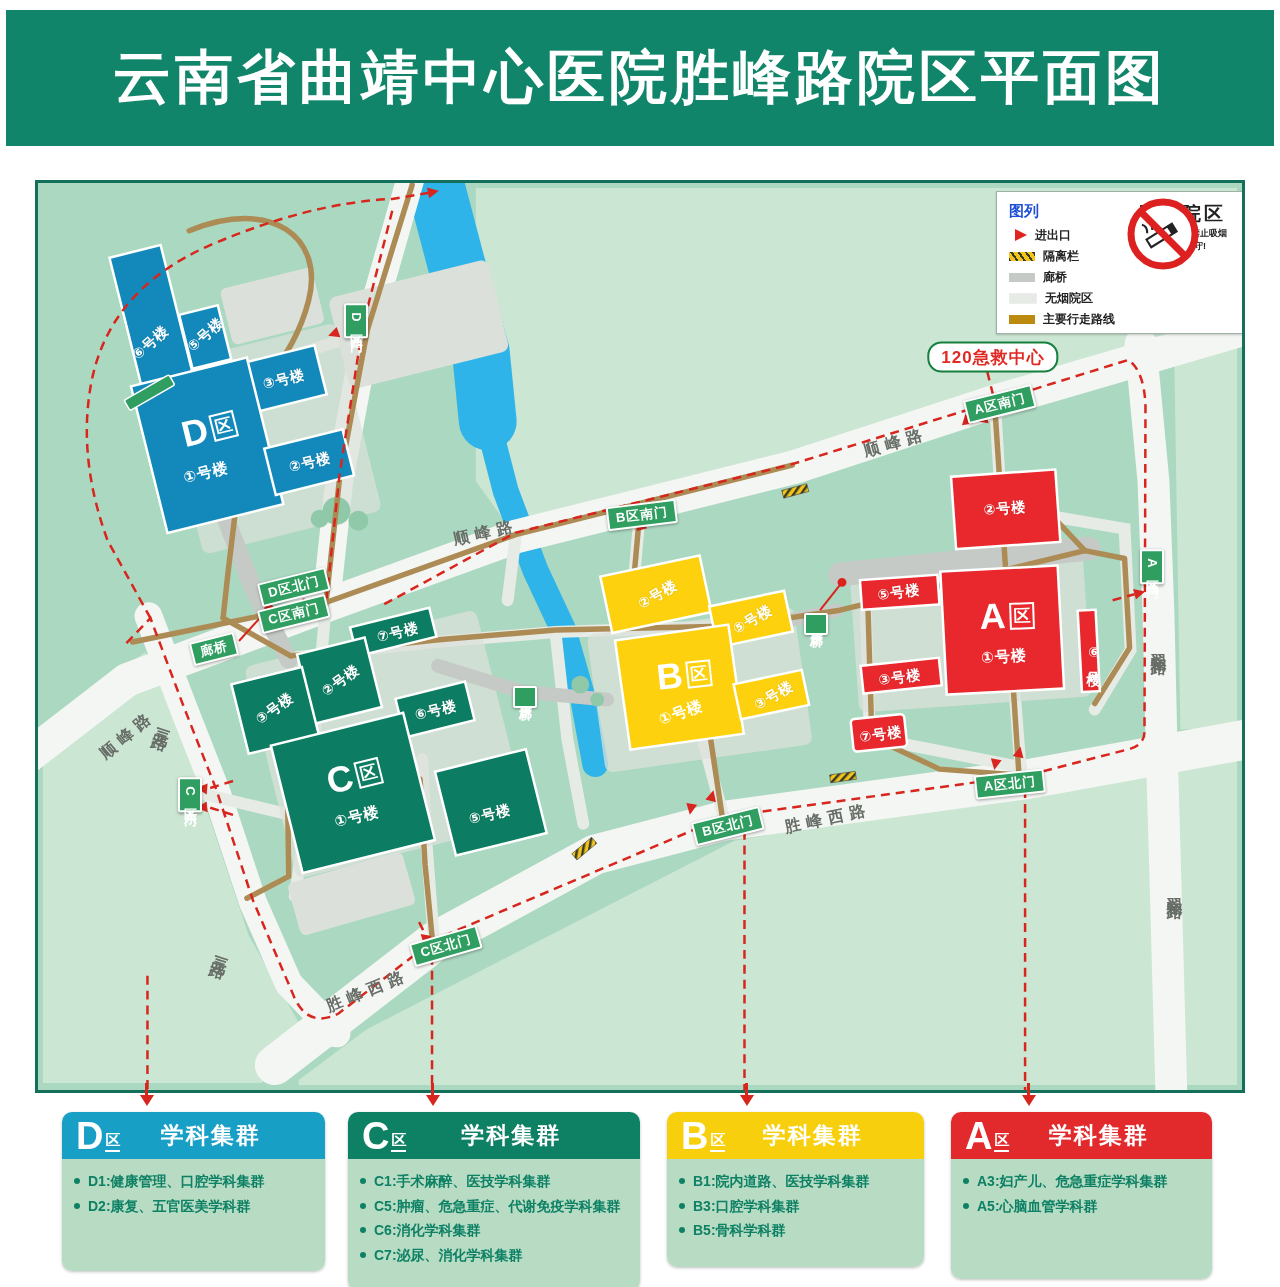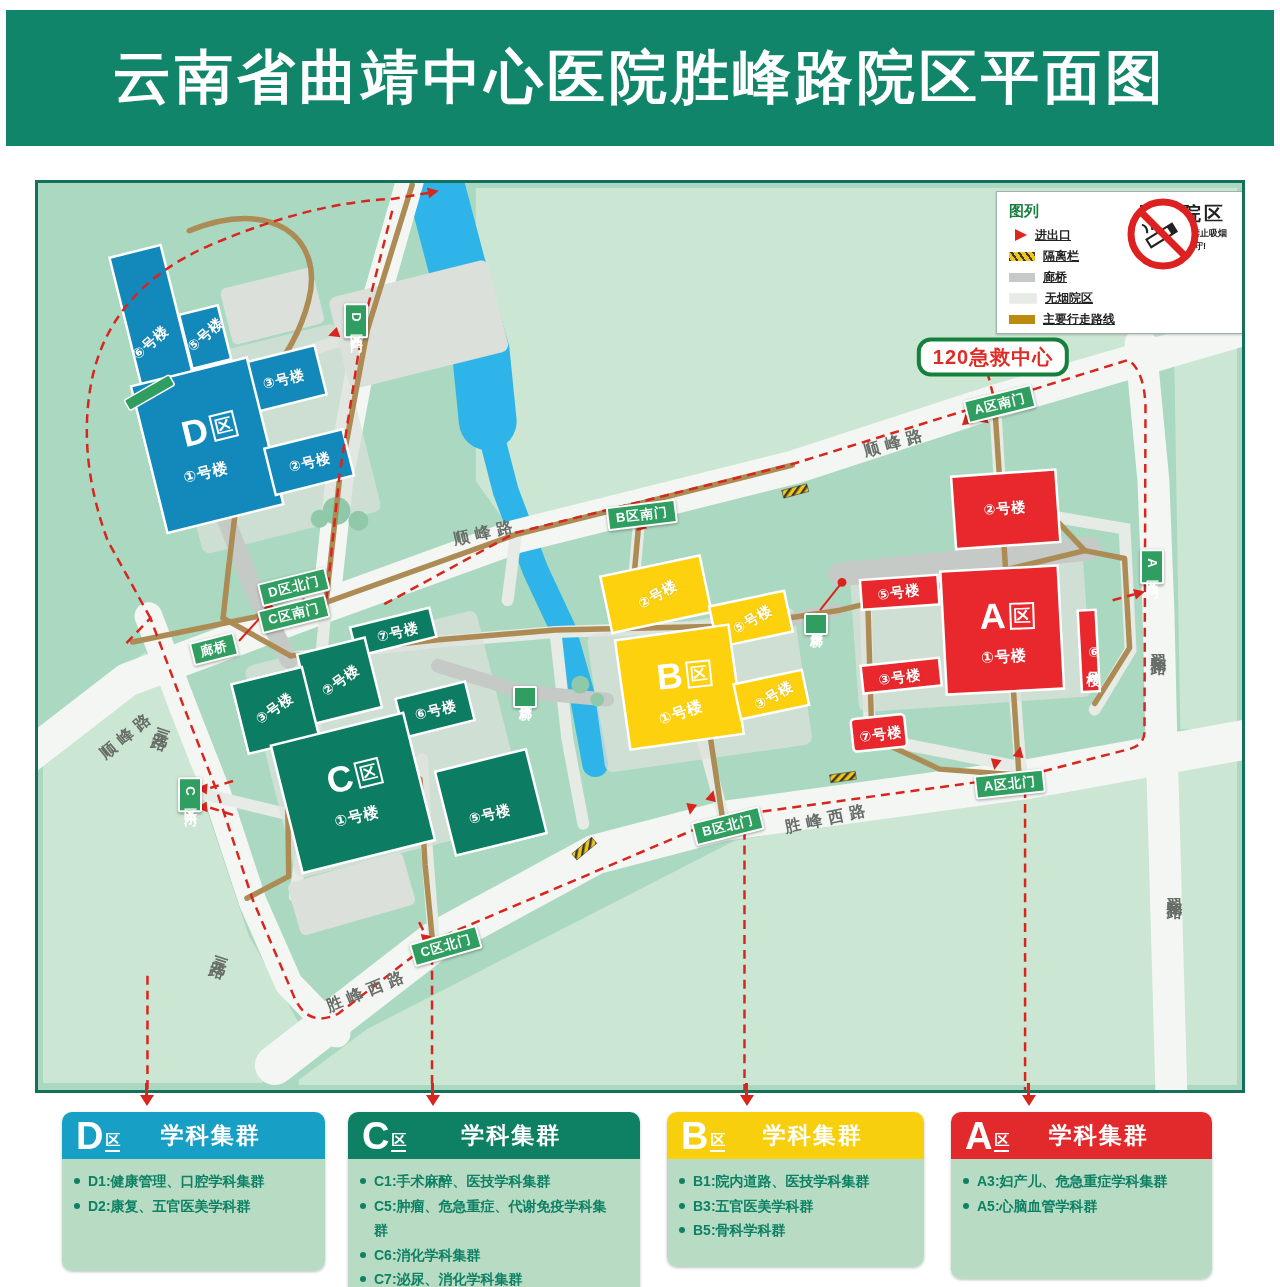--- a/index.html
+++ b/index.html
@@ -17,49 +17,49 @@
     padding:1px 7px;box-shadow:0 1px 3px rgba(0,0,0,.35);letter-spacing:1px;}
   .gate.vert{writing-mode:vertical-lr;padding:7px 1px;letter-spacing:2px;}
   .roadlbl{color:#676d67;font-size:16px;font-weight:bold;letter-spacing:6px;}
   .roadlbl.vert{writing-mode:vertical-lr;letter-spacing:3px;}
   .blabel{color:#fff;font-size:14px;font-weight:bold;letter-spacing:1px;text-shadow:0 0 2px rgba(0,0,0,.15);}
   .blabel.vert{writing-mode:vertical-lr;}
   .zone-big{color:#fff;display:flex;align-items:center;}
   .zone-big .zl{font-size:36px;font-weight:bold;line-height:1;}
   .zone-big .zk{font-size:17px;font-weight:bold;border:2px solid #fff;padding:0 2px;margin-left:4px;}
   .zsub{color:#fff;font-size:15px;font-weight:bold;letter-spacing:1px;}
-  .emg{background:#fff;border:4px solid #15803d;color:#e02a24;border-radius:14px;
-    font-size:20px;font-weight:bold;padding:2px 12px;letter-spacing:1px;}
+  .emg{background:#fff;border:2px solid #15803d;color:#e02a24;border-radius:14px;
+    font-size:17px;font-weight:bold;padding:2px 12px;letter-spacing:1px;}
   
   .mlegend{position:absolute;left:958px;top:8px;width:247px;height:141px;background:#fff;
     border:1px solid #9fb3a8;box-shadow:0 1px 2px rgba(0,0,0,.2);}
-  .mlegend .mtitle{position:absolute;left:12px;top:10px;font-size:15px;font-weight:bold;color:#15803d;}
+  .mlegend .mtitle{position:absolute;left:12px;top:10px;font-size:15px;font-weight:bold;color:#1d4ed8;}
   .litem{position:absolute;left:12px;display:flex;align-items:center;height:16px;}
   .litem .sw{width:26px;height:9px;margin-right:8px;flex:none;}
-  .litem .lt{font-size:12px;color:#222;font-weight:bold;text-decoration:underline;}
+  .litem .lt{font-size:12px;color:#222;font-weight:bold;}
   .sw-arrow{width:0!important;height:0!important;border-left:12px solid #e0251f;border-top:6px solid transparent;
     border-bottom:6px solid transparent;margin-left:6px;}
   .sw-hatch{background:repeating-linear-gradient(55deg,#3a3a28 0 2px,#f0c419 2px 6px);}
   .sw-corridor{background:#c6cac6;}
   .sw-road{background:#e6ebe5;border:1px solid #eee;}
   .sw-route{background:#bd8a10;}
   .nosmoke{position:absolute;left:1088px;top:14px;width:112px;text-align:center;}
   .nosmoke .nst{font-size:19px;font-weight:bold;color:#222;letter-spacing:3px;margin-top:4px;}
   .nosmoke .nss{font-size:9px;color:#222;font-weight:bold;line-height:1.4;}
   
   .connector{position:absolute;width:0;height:12px;border-left:3px dashed #d8251d;}
   .connector .ah{position:absolute;left:-8px;top:12px;width:0;height:0;
     border-left:7px solid transparent;border-right:7px solid transparent;border-top:11px solid #d8251d;}
   
   .cluster{position:absolute;border-radius:10px;overflow:hidden;box-shadow:0 1px 3px rgba(0,0,0,.25);}
   .cluster-head{height:47px;display:flex;align-items:center;color:#fff;padding:0 14px;}
   .cluster-head .cl{font-size:38px;font-weight:bold;line-height:1;}
   .cluster-head .ck{font-size:15px;font-weight:bold;border-bottom:2px solid #fff;margin:12px 0 0 2px;}
   .cluster-head .ct{font-size:23px;font-weight:bold;letter-spacing:2px;margin:0 auto;padding-right:10px;}
-  .cluster-body{margin:0;background:#b7dcc3;list-style:none;padding:10px 24px 14px 26px;min-height:70px;}
+  .cluster-body{margin:0;background:#b7dcc3;list-style:none;padding:10px 0 14px 26px;min-height:70px;}
   .cluster-body li{font-size:14px;font-weight:bold;color:#0e8165;line-height:1.75;position:relative;}
   .cluster-body li::before{content:"";position:absolute;left:-14px;top:9px;width:6px;height:6px;
     border-radius:50%;background:#0e8165;}
 </style>
 </head>
 <body>
 
 <div class="titlebar">
   <h1>云南省曲靖中心医院胜峰路院区平面图</h1>
 </div>
@@ -372,21 +372,21 @@
   </ul>
 </div>
 <div class="cluster" style="left:667px;top:1112px;width:257px">
   <div class="cluster-head" style="background:#f7cf0c">
     <span class="cl">B</span>
       <span class="ck">区</span>
     <span class="ct">学科集群</span>
   </div>
   <ul class="cluster-body" style="min-height:84px">
     <li>B1:院内道路、医技学科集群</li>
-    <li>B3:五官医美学科群</li>
+    <li>B3:口腔学科集群</li>
     <li>B5:骨科学科群</li>
   </ul>
 </div>
 <div class="cluster" style="left:951px;top:1112px;width:261px">
   <div class="cluster-head" style="background:#e22a2d">
     <span class="cl">A</span>
       <span class="ck">区</span>
     <span class="ct">学科集群</span>
   </div>
   <ul class="cluster-body" style="min-height:96px">

